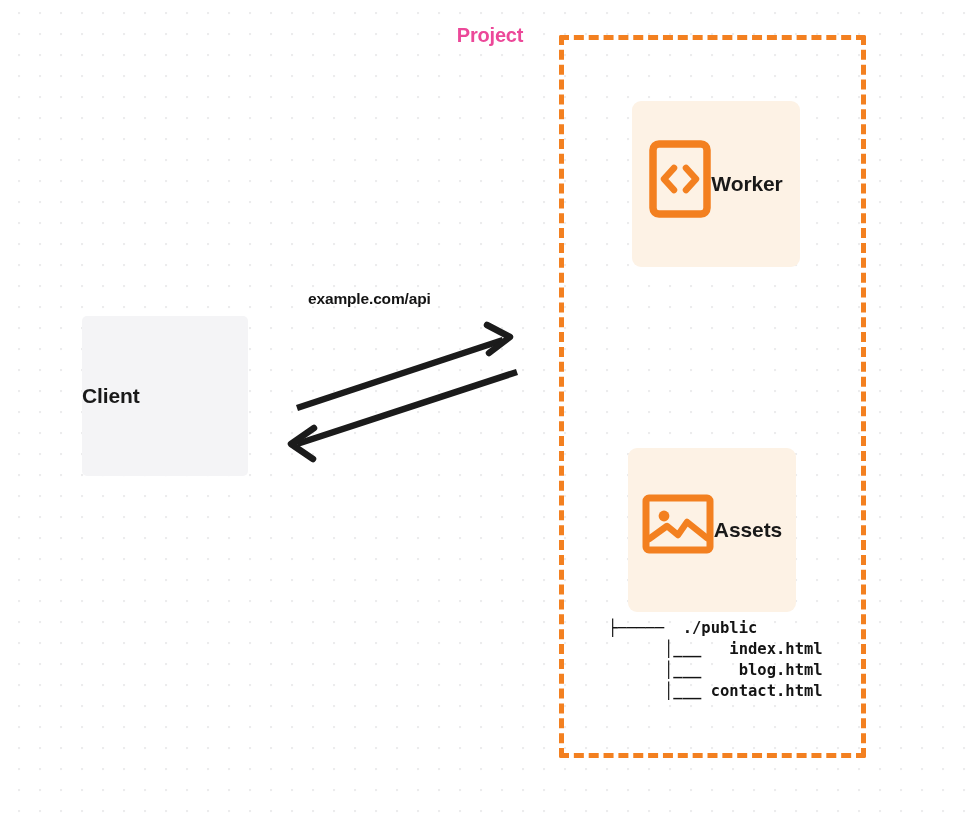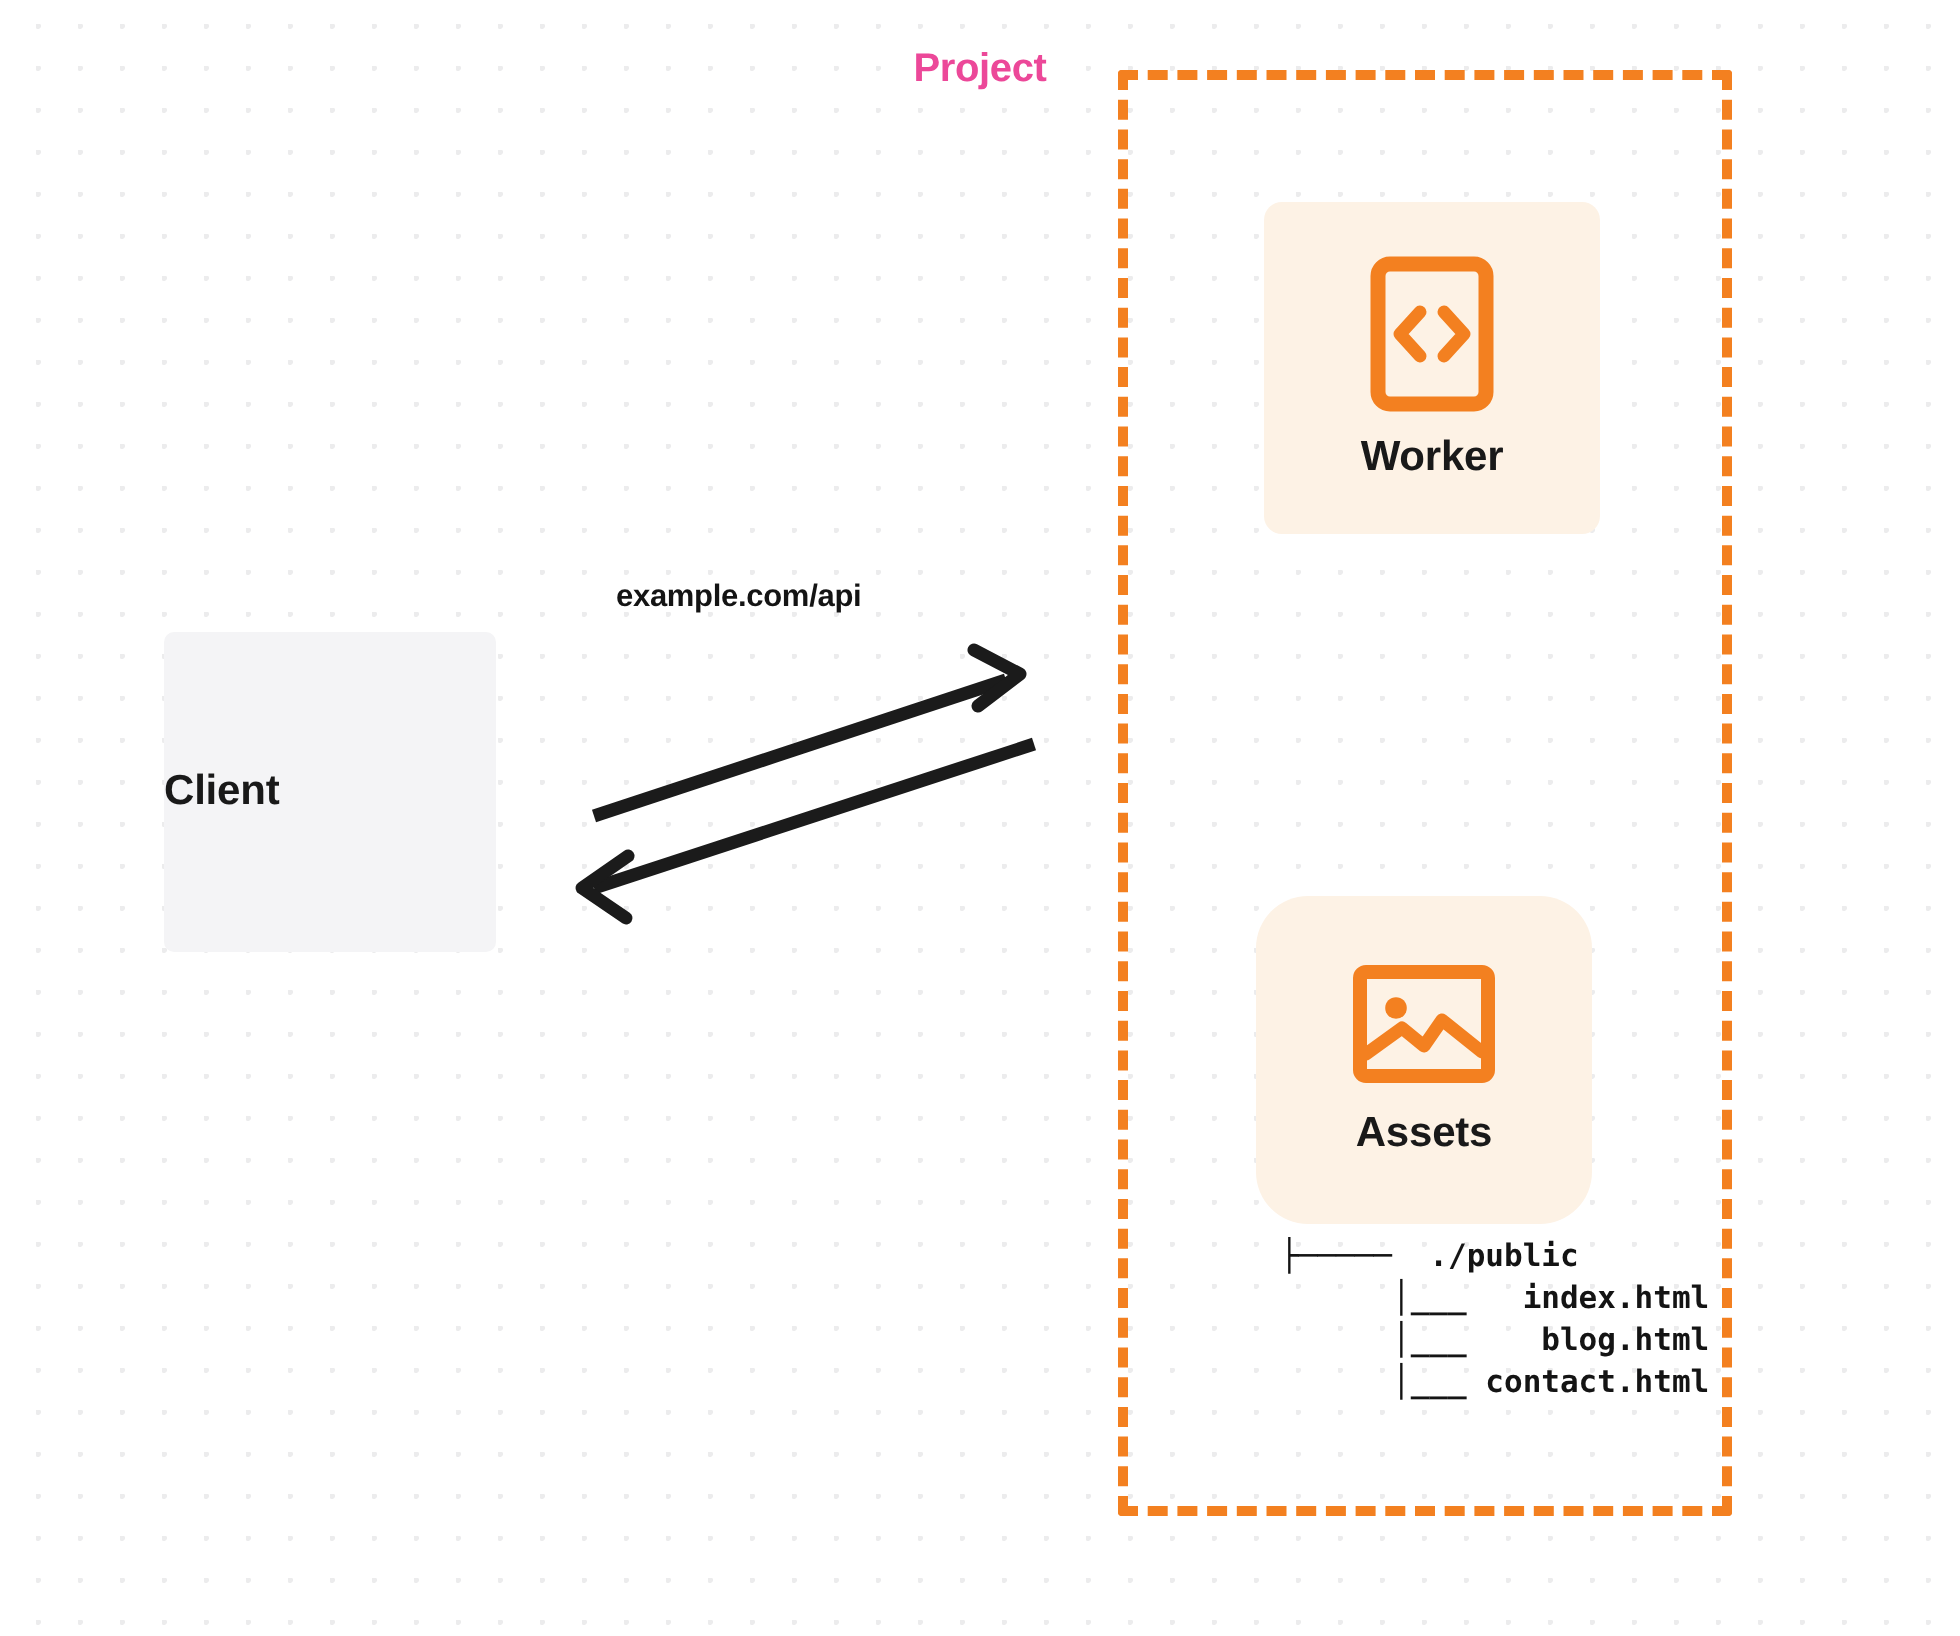--- a/index.html
+++ b/index.html
@@ -89,36 +89,34 @@
     letter-spacing: -0.2px;
     white-space: nowrap;
   }
 
   
   .service-card {
     position: absolute;
     background: #fdf2e5;
     border-radius: 9px;
     display: flex;
-    flex-direction: column;
     align-items: center;
     justify-content: center;
   }
   #worker-card {
     left: 632px;
     top: 101px;
     width: 168px;
     height: 166px;
   }
   #assets-card {
     left: 628px;
     top: 448px;
     width: 168px;
     height: 164px;
-    border-radius: 26px;
   }
   .service-card .card-icon {
     display: block;
     line-height: 0;
   }
   #worker-card .card-icon { margin-bottom: 11px; }
   #assets-card .card-icon { margin-bottom: 13px; }
   .service-card .card-label {
     font-size: 21px;
     font-weight: bold;
@@ -130,21 +128,20 @@
   #file-tree {
     position: absolute;
     left: 608px;
     top: 618px;
     font-family: "DejaVu Sans Mono", "Liberation Mono", monospace;
     font-size: 15.5px;
     font-weight: bold;
     line-height: 21px;
     color: #141414;
     white-space: pre;
-    margin-left: 32px;
   }
 </style>
 </head>
 <body>
 
 <div id="diagram-canvas">
 
   <div id="client-node">
     <span class="node-label">Client</span>
   </div>

